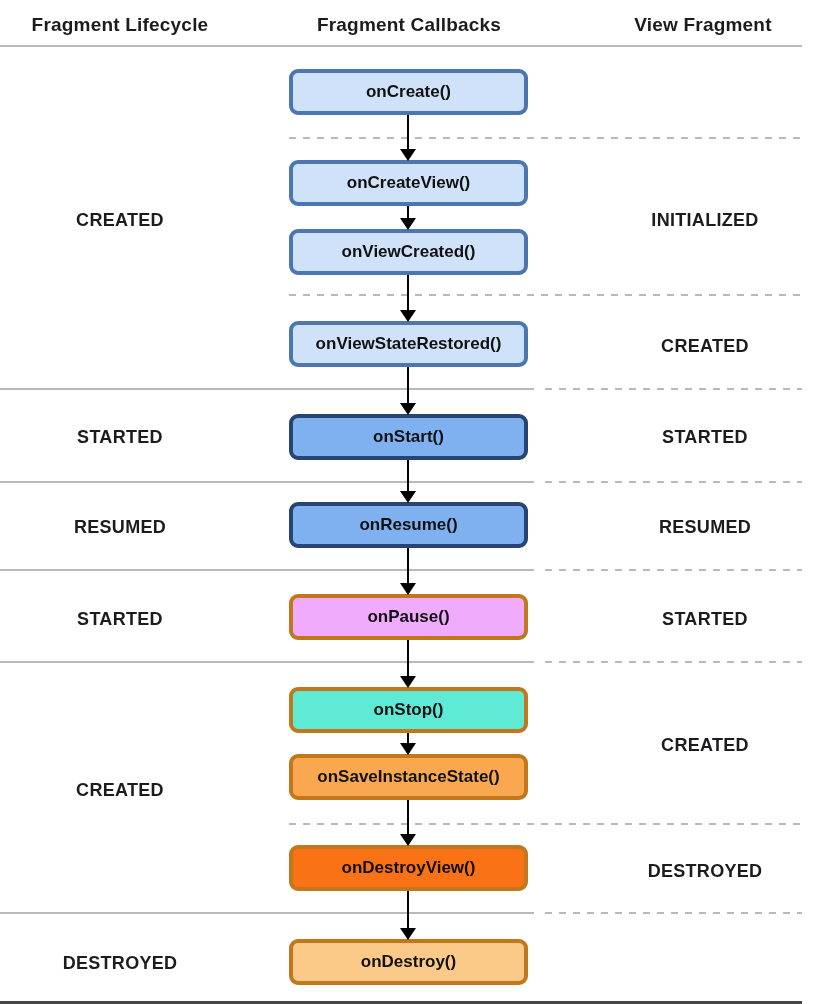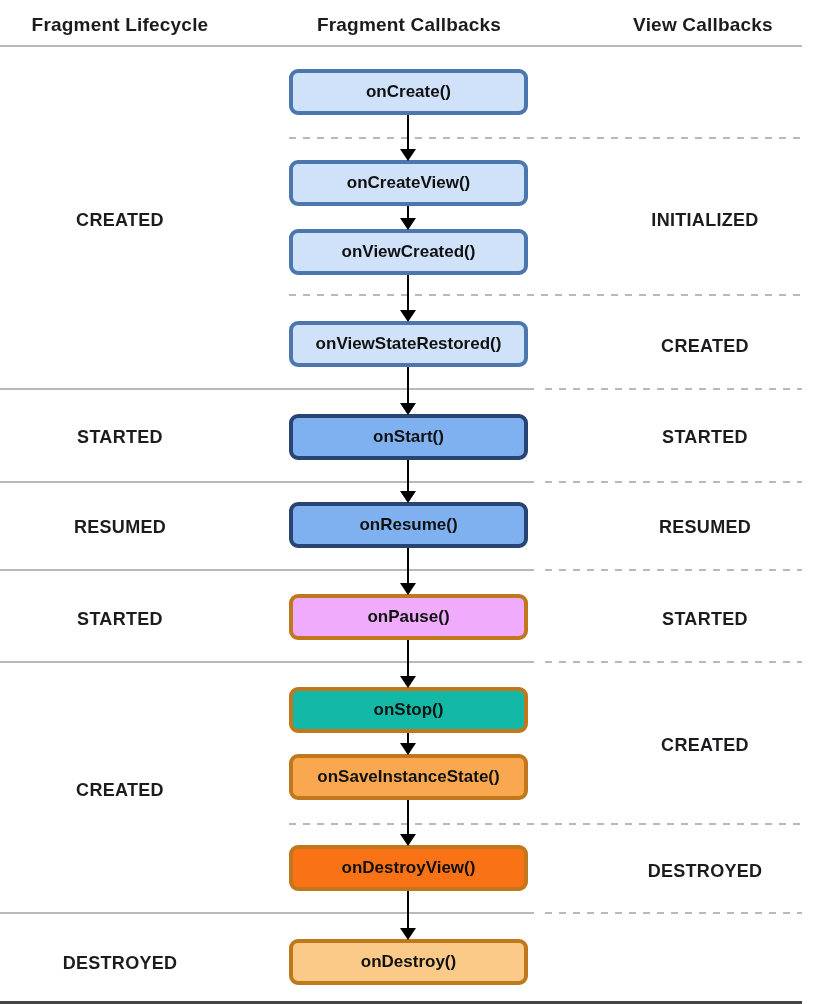--- a/index.html
+++ b/index.html
@@ -37,21 +37,21 @@
   }
   .bottom-edge { position:absolute; left:0; bottom:0; width:821px; height:3px; background:#454545; }
 </style>
 </head>
 <body>
 
 <div id="stage" style="background: rgb(255, 255, 255);">
 
   <div class="col-header" style="left:10px">Fragment Lifecycle</div>
   <div class="col-header" style="left:299px">Fragment Callbacks</div>
-  <div class="col-header" style="left:593px">View Callbacks</div>
+  <div class="col-header" style="left:593px">View Fragment</div>
 
   <div class="hline" style="top:45px;left:0;width:821px"></div>
 
   <div class="dline" style="top:137px;left:289px;width:532px"></div>
   <div class="dline" style="top:294px;left:289px;width:532px"></div>
   <div class="dline" style="top:823px;left:289px;width:532px"></div>
 
   <div class="hline" style="top:388px;left:0;width:534px"></div>
   <div class="dline" style="top:388px;left:545px;width:276px"></div>
 
@@ -93,19 +93,19 @@
   <div class="arrow" style="top:800px;height:34px"></div>
   <div class="arrow" style="top:891px;height:37px"></div>
 
   <div class="box" style="top: 69px; background: rgb(207, 226, 249); border-color: rgb(75, 118, 174);">onCreate()</div>
   <div class="box" style="top: 160px; background: rgb(207, 226, 249); border-color: rgb(75, 118, 174);">onCreateView()</div>
   <div class="box" style="top: 229px; background: rgb(207, 226, 249); border-color: rgb(75, 118, 174);">onViewCreated()</div>
   <div class="box" style="top: 321px; background: rgb(207, 226, 249); border-color: rgb(75, 118, 174);">onViewStateRestored()</div>
   <div class="box" style="top: 414px; background: rgb(127, 176, 240); border-color: rgb(39, 68, 114);">onStart()</div>
   <div class="box" style="top: 502px; background: rgb(127, 176, 240); border-color: rgb(39, 68, 114);">onResume()</div>
   <div class="box" style="top: 594px; background: #f0abfc; border-color: rgb(193, 119, 28);">onPause()</div>
-  <div class="box" style="top: 687px; background: #14b8a6; border-color: rgb(193, 119, 28);">onStop()</div>
+  <div class="box" style="top: 687px; background: #5eead4; border-color: rgb(193, 119, 28);">onStop()</div>
   <div class="box" style="top: 754px; background: rgb(249, 168, 79); border-color: rgb(193, 119, 28);">onSaveInstanceState()</div>
   <div class="box" style="top: 845px; background: #f97316; border-color: rgb(193, 119, 28);">onDestroyView()</div>
   <div class="box" style="top: 939px; background: rgb(251, 201, 136); border-color: rgb(193, 119, 28);">onDestroy()</div>
 
   <div class="bottom-edge"></div>
 </div>
 
 </body></html>

